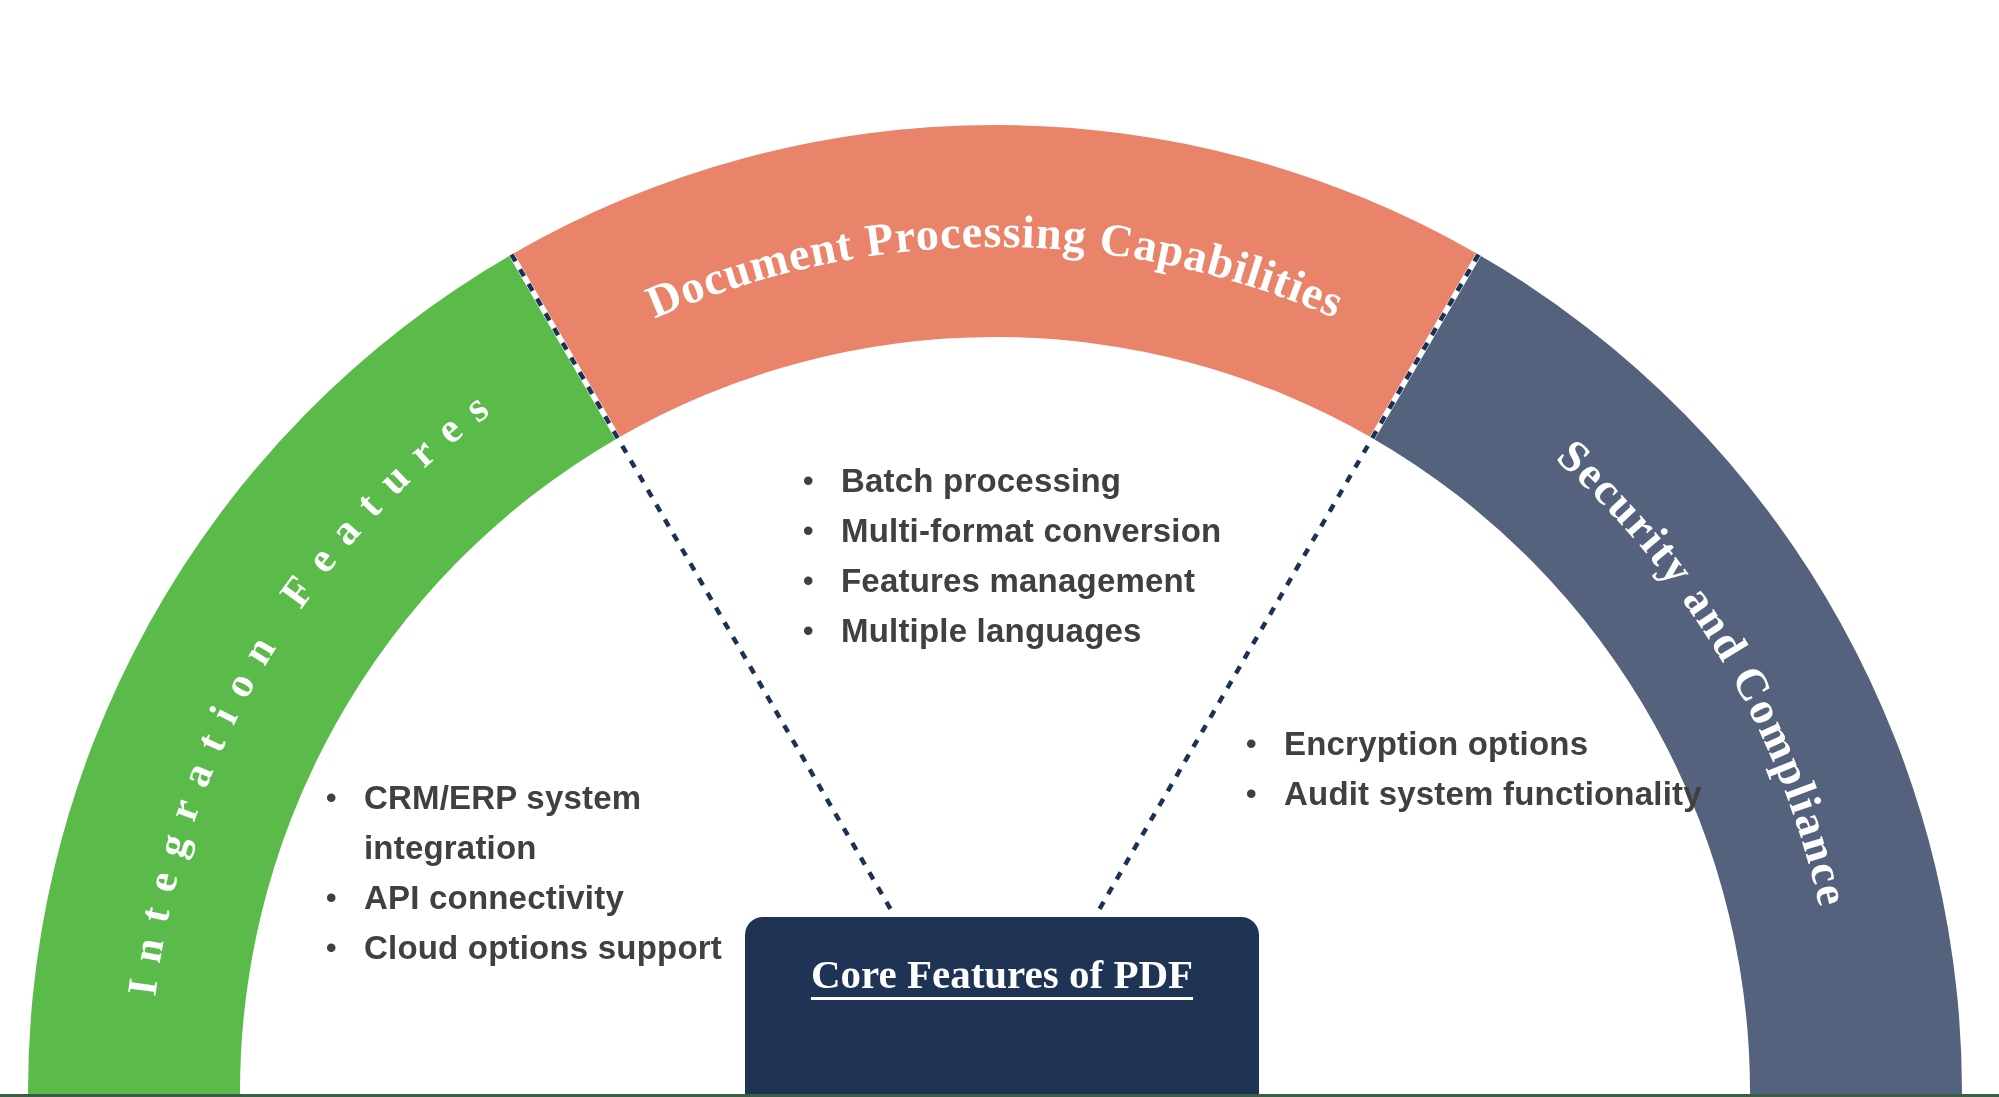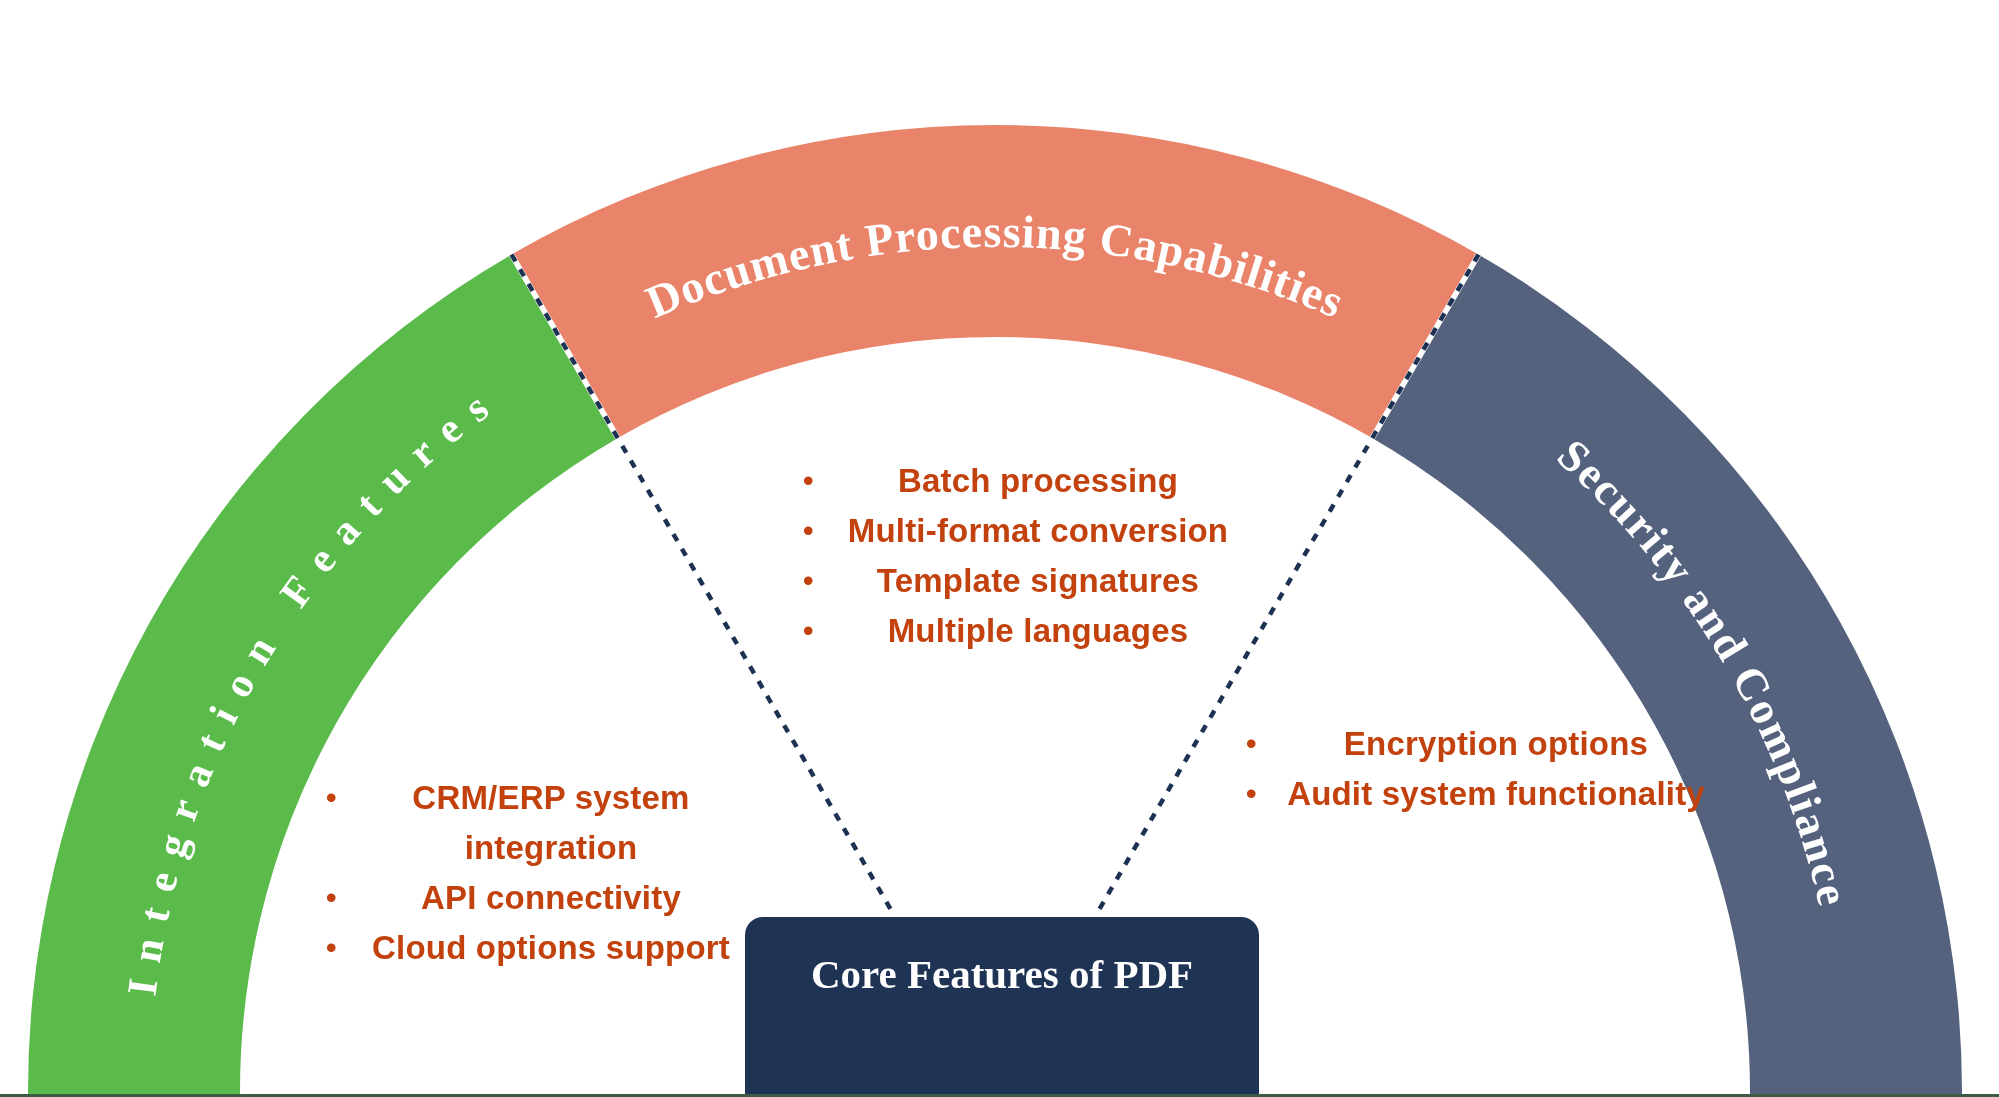--- a/index.html
+++ b/index.html
@@ -21,26 +21,25 @@
   }
   .arc-label.top   { font-size: 46px; letter-spacing: 1px; }
   .arc-label.left  { font-size: 42px; letter-spacing: 17px; }
   .arc-label.right { font-size: 45px; letter-spacing: 2px; }
 
   
   ul.bullets {
     position: absolute;
     margin: 0; padding: 0;
     list-style: none;
-    color: #c2410c;
+    color: #404040;
     font-size: 33px;
     line-height: 50px;
     font-weight: 600;
     letter-spacing: 0.2px;
-    text-align: center;
   }
   ul.bullets li { position: relative; padding-left: 46px; }
   ul.bullets li::before {
     content: "\2022";
     position: absolute;
     left: 8px;
     font-size: 30px;
   }
   .list-integration { left: 318px; top: 773px;  width: 420px; }
   .list-document    { left: 795px; top: 456px;  width: 440px; }
@@ -56,20 +55,21 @@
     box-sizing: border-box;
     padding-top: 30px;
     text-align: center;
     color: #ffffff;
     font-family: "Liberation Serif", "DejaVu Serif", serif;
     font-weight: 700;
     font-size: 41px;
     line-height: 55px;
   }
   .core-line {
+    text-decoration: underline;
     text-decoration-thickness: 3px;
     text-underline-offset: 9px;
   }
 
   
   .bottom-rule {
     position: absolute;
     left: 0; bottom: 0;
     width: 100%; height: 3px;
     background: #3d5c45;
@@ -112,21 +112,21 @@
 
   <ul class="bullets list-integration">
     <li>CRM/ERP system integration</li>
     <li>API connectivity</li>
     <li>Cloud options support</li>
   </ul>
 
   <ul class="bullets list-document">
     <li>Batch processing</li>
     <li>Multi-format conversion</li>
-    <li>Template signatures</li>
+    <li>Features management</li>
     <li>Multiple languages</li>
   </ul>
 
   <ul class="bullets list-security">
     <li>Encryption options</li>
     <li>Audit system functionality</li>
   </ul>
 
   <div class="core-box">
     <div class="core-line">Core Features of PDF</div>

